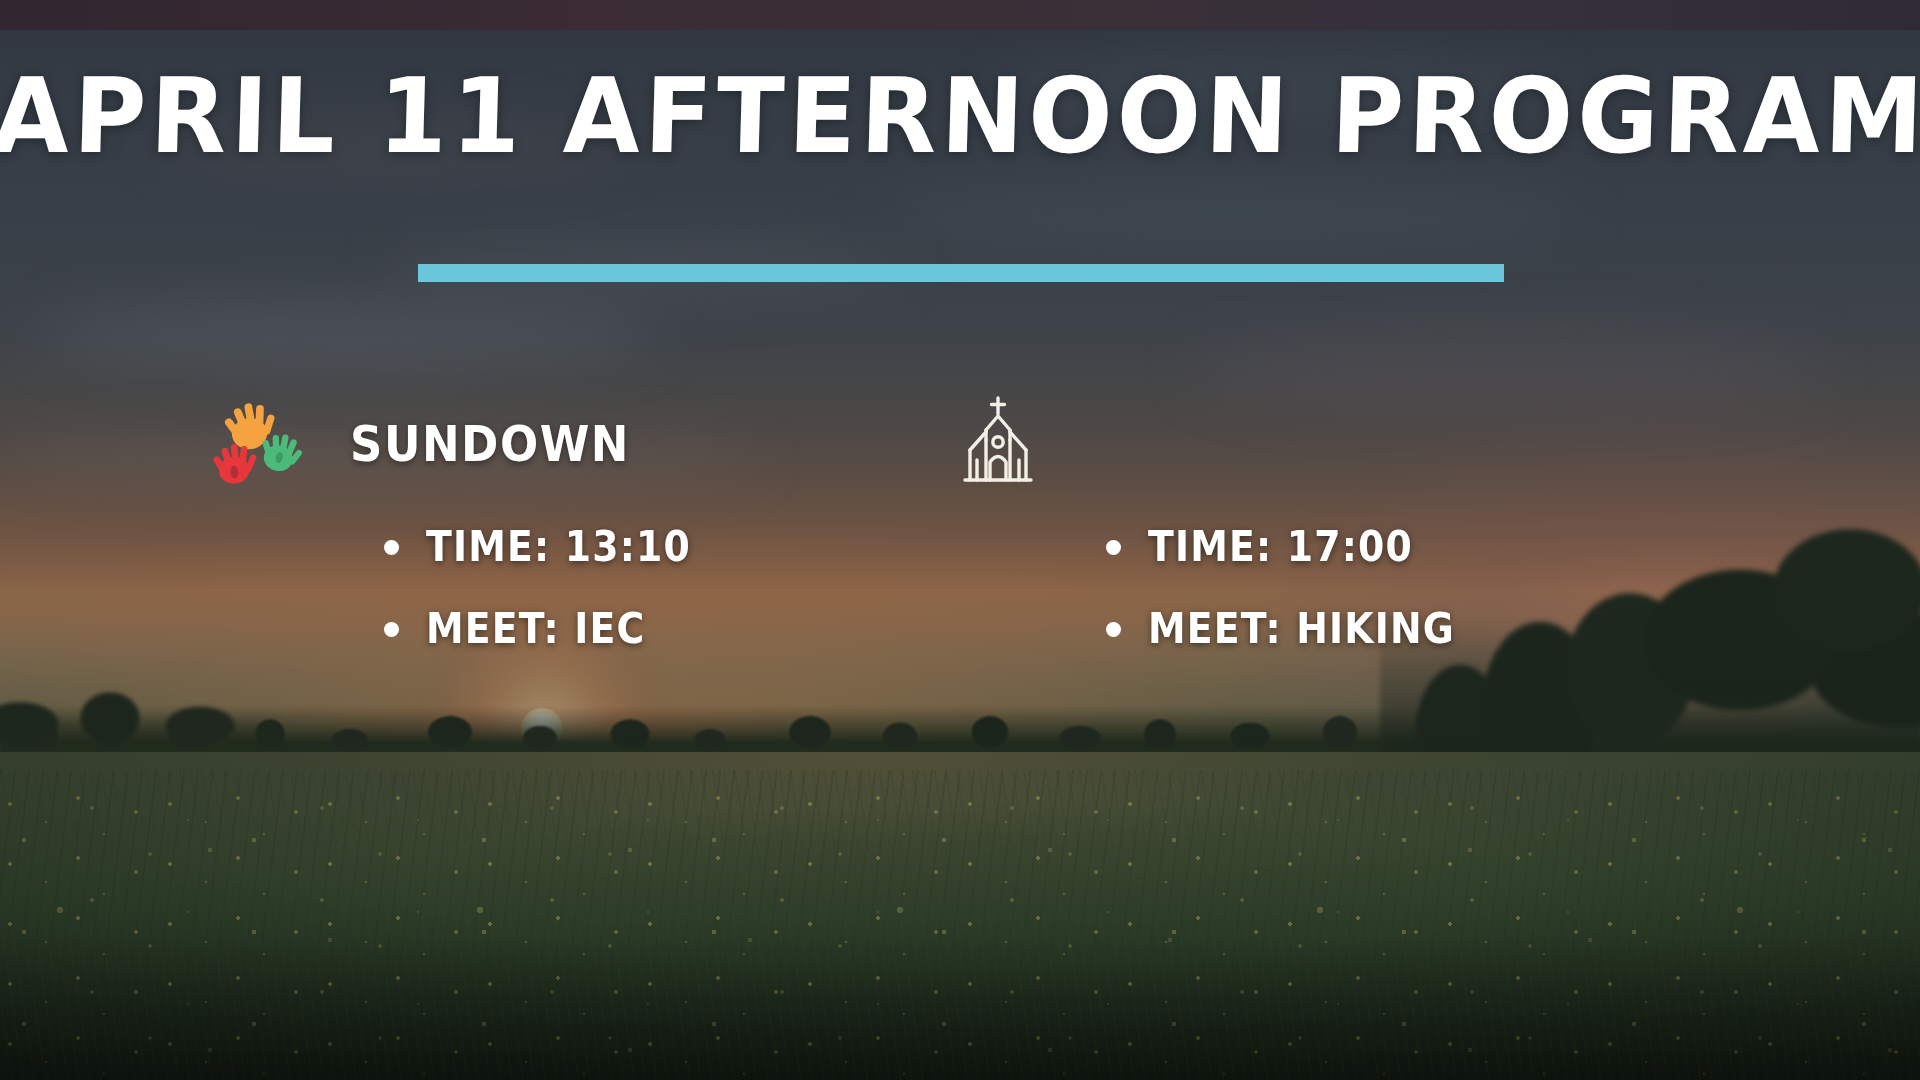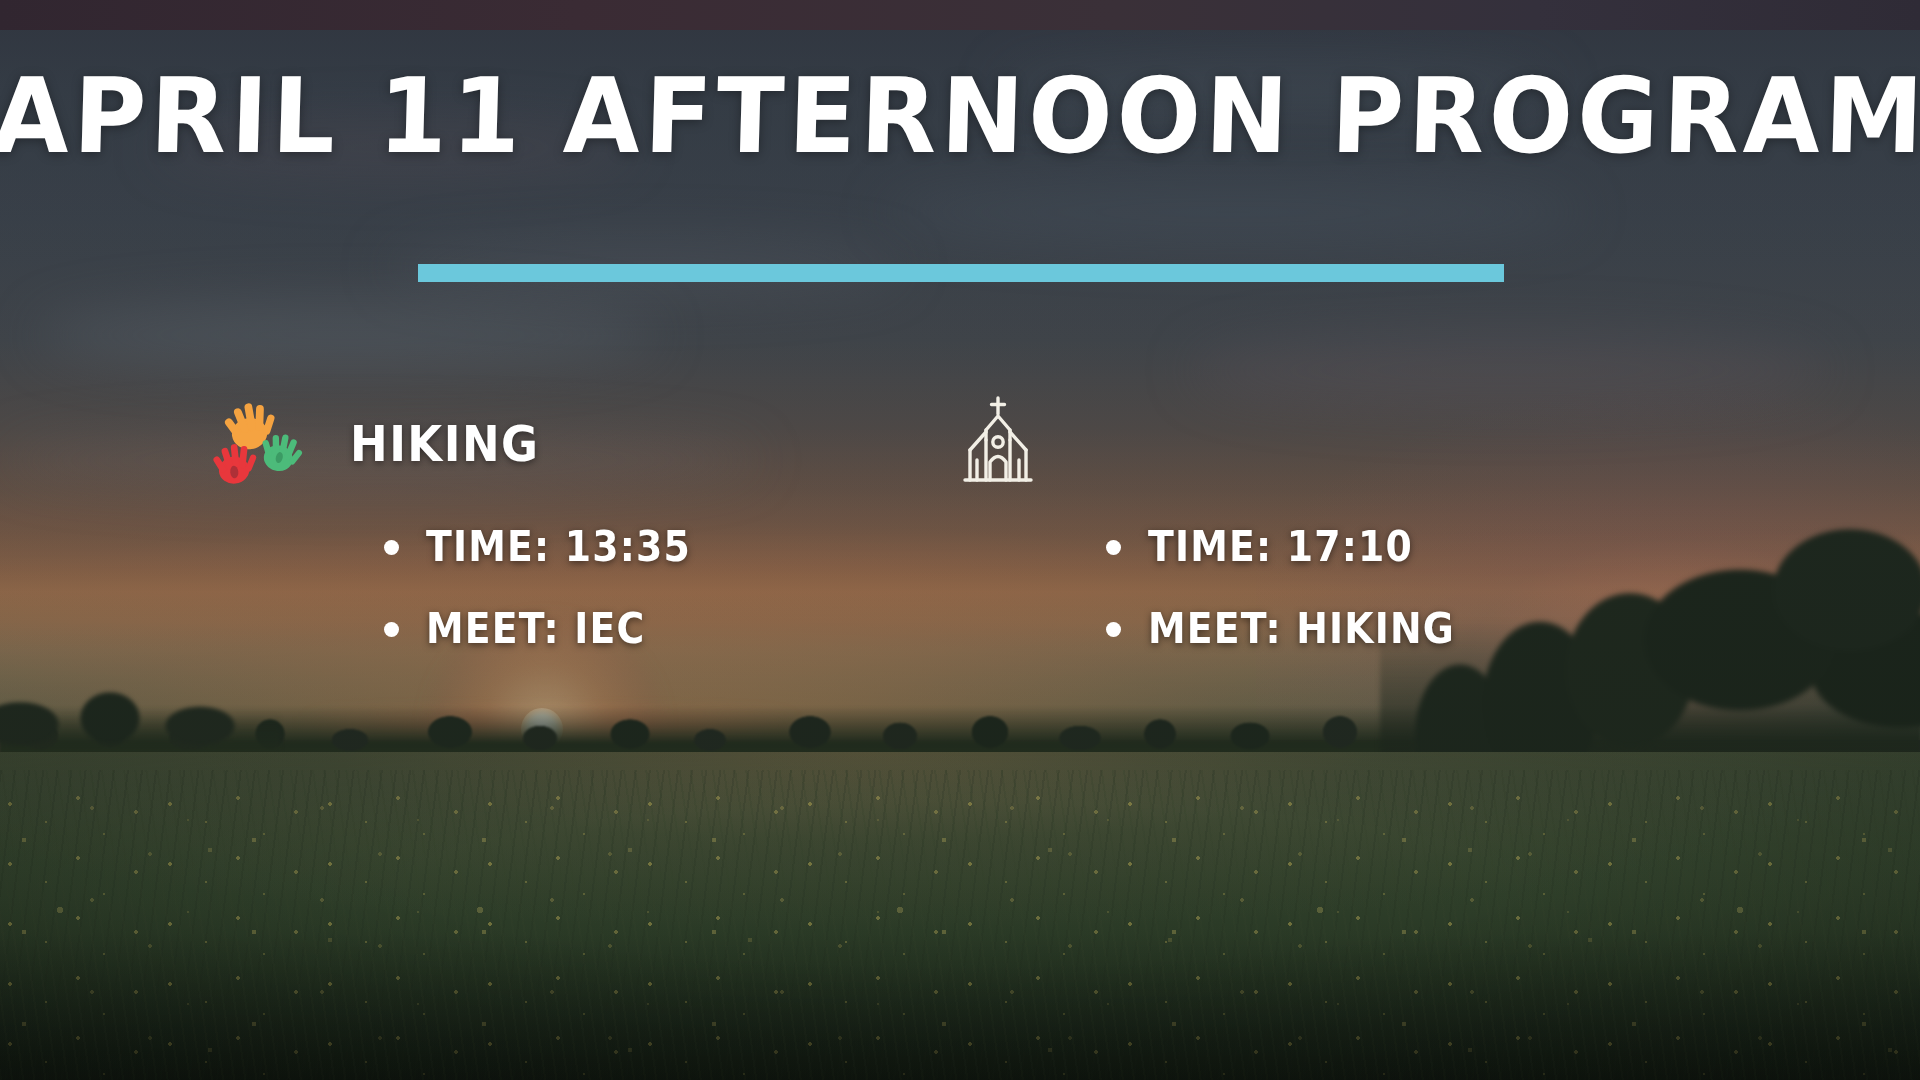--- a/index.html
+++ b/index.html
@@ -366,24 +366,24 @@
                 <ellipse cx="29" cy="38" rx="17" ry="15"></ellipse>
                 <rect x="10" y="20" width="7.5" height="20" rx="3.8" transform="rotate(-30 13.7 30)"></rect>
                 <rect x="19" y="12" width="7.5" height="25" rx="3.8" transform="rotate(-15 22.7 24)"></rect>
                 <rect x="28" y="9" width="7.5" height="27" rx="3.8" transform="rotate(-3 31.7 22)"></rect>
                 <rect x="37" y="12" width="7.5" height="25" rx="3.8" transform="rotate(9 40.7 24)"></rect>
                 <rect x="45" y="22" width="7" height="20" rx="3.5" transform="rotate(24 48.5 32)"></rect>
                 <ellipse cx="30" cy="37" rx="4" ry="6.5" fill="#246b44" opacity="0.40"></ellipse>
               </g>
             </svg>
           </div>
-          <div class="col-title">HIKING</div>
+          <div class="col-title">SUNDOWN</div>
         </div>
         <ul class="col-list">
-          <li>TIME: 13:35</li>
+          <li>TIME: 13:10</li>
           <li>MEET: IEC</li>
         </ul>
       </div>
 
       <div class="col col-right">
         <div class="col-head">
           <div class="col-icon">
             <svg width="100" height="100" viewBox="0 0 100 100" xmlns="http://www.w3.org/2000/svg" aria-hidden="true" fill="none" stroke="#f2efe6" stroke-width="3.4" stroke-linecap="round" stroke-linejoin="round">
 
               <path d="M50 6 V22 M43.5 12.5 H56.5"></path>
@@ -402,20 +402,20 @@
 
               <circle cx="50" cy="50" r="5.2"></circle>
 
               <path d="M42 88 L42 70 Q50 59 58 70 L58 88"></path>
 
               <path d="M29 88 L29 68 M71 88 L71 68"></path>
             </svg>
           </div>
         </div>
         <ul class="col-list">
-          <li>TIME: 17:10</li>
+          <li>TIME: 17:00</li>
           <li>MEET: HIKING</li>
         </ul>
       </div>
 
     </div>
   </div>
 </div>
 
 </body></html>

